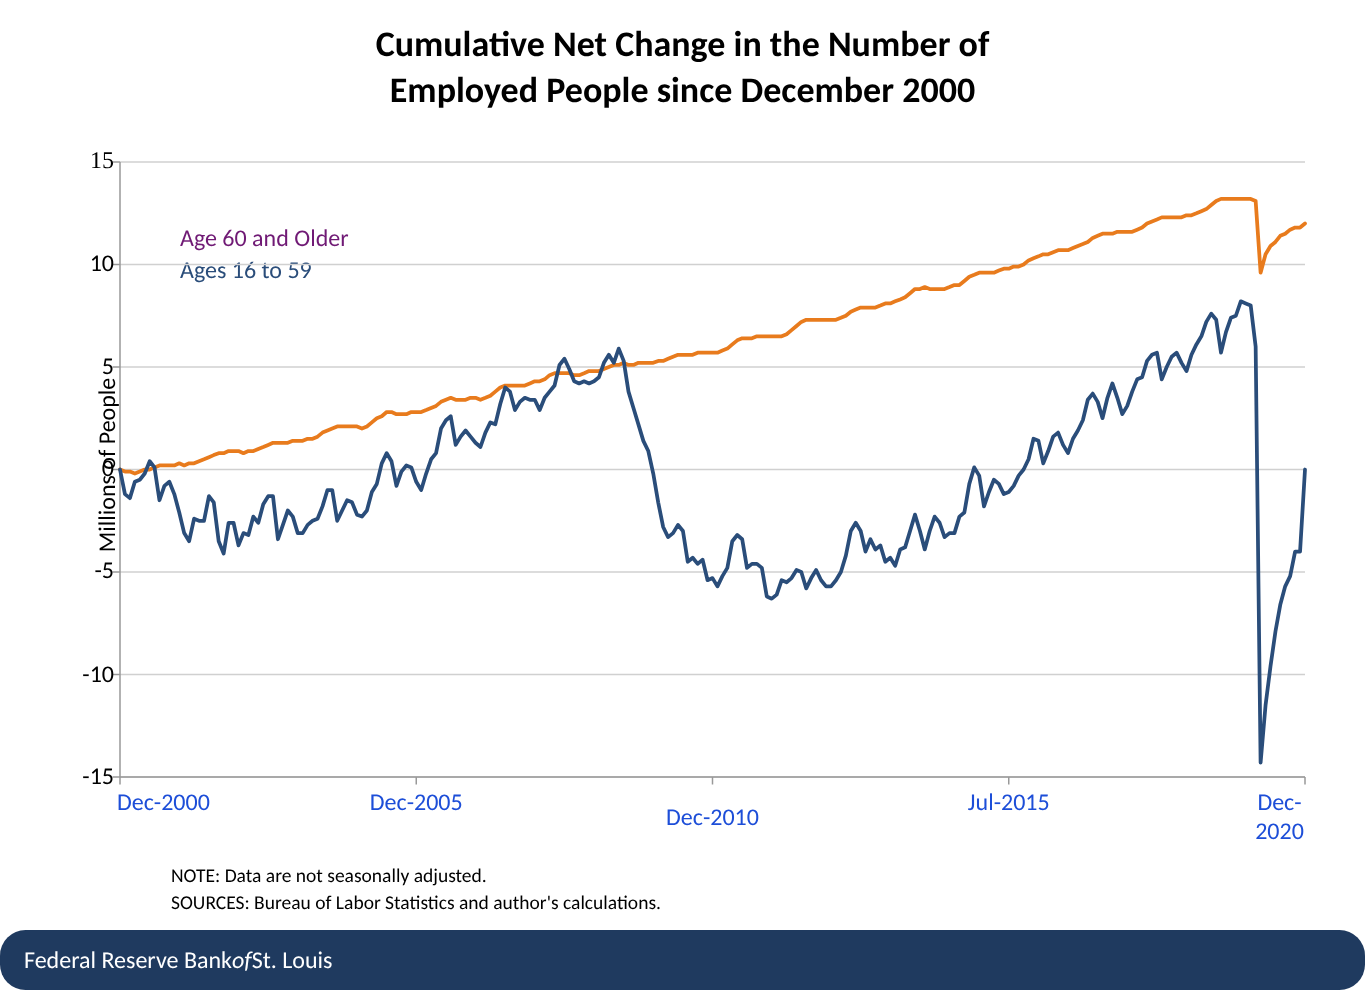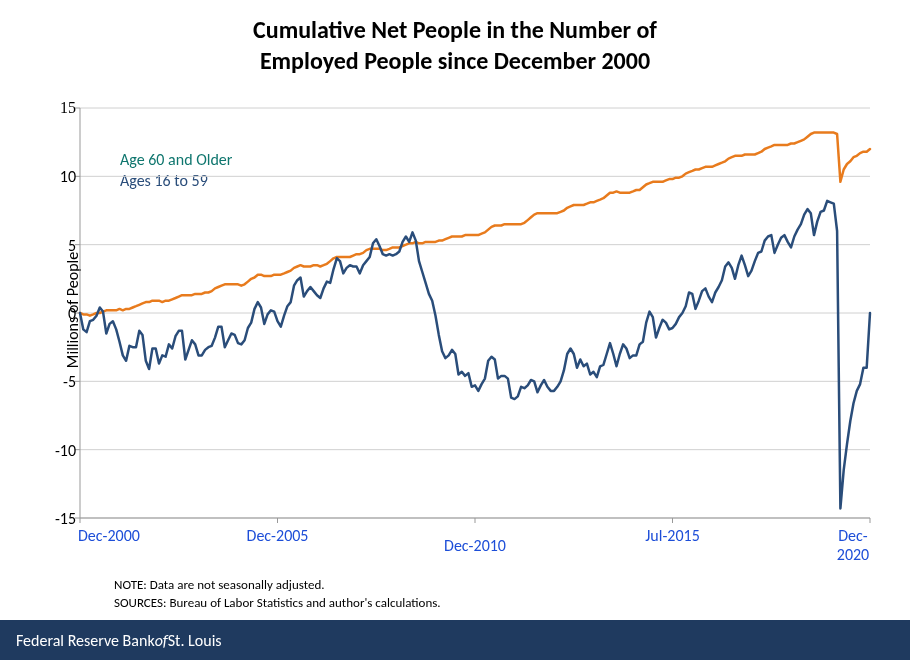--- a/index.html
+++ b/index.html
@@ -4,39 +4,39 @@
 <style>
   * { margin: 0; padding: 0; box-sizing: border-box; }
   body { width: 910px; height: 660px; font-family: Calibri, Arial, sans-serif; background: #fff; position: relative; }
   .chart-container { position: relative; width: 910px; height: 620px; }
   .title { text-align: center; font-size: 24px; font-weight: bold; color: #000; padding-top: 14px; line-height: 1.3; }
   .plot-area { position: absolute; left: 80px; top: 108px; width: 790px; height: 410px; }
   .y-axis-label { position: absolute; left: 14px; top: 310px; transform: translateY(-50%) rotate(-90deg); transform-origin: center; font-size: 16px; color: #000; }
   .y-tick { position: absolute; left: 46px; width: 30px; text-align: right; font-size: 16px; color: #000; transform: translateY(-50%); }
   .x-tick { position: absolute; font-size: 16px; color: #1d4ed8; text-align: center; transform: translateX(-50%); }
   .legend { position: absolute; left: 120px; top: 150px; font-size: 16px; line-height: 1.3; }
-  .legend-orange { color: #0f766e; text-align: center; }
+  .legend-orange { color: #701a75; text-align: center; }
   .legend-blue { color: #2a4d7a; }
   .notes { position: absolute; left: 78px; top: 576px; font-size: 13px; color: #000; line-height: 1.35; margin-left: 36px; }
-  .footer { position: absolute; left: 0; bottom: 0; width: 910px; height: 40px; background: #1f3a5f; color: #fff; font-size: 16px; padding-left: 16px; display: flex; align-items: center; }
+  .footer { position: absolute; left: 0; bottom: 0; width: 910px; height: 40px; background: #1f3a5f; color: #fff; font-size: 16px; padding-left: 16px; display: flex; align-items: center; border-radius: 17px; }
   .footer em { font-style: italic; font-weight: normal; }
   svg { overflow: visible; }
   .gridline { stroke: #d0d0d0; stroke-width: 1; }
   .axisline { stroke: #999; stroke-width: 1; }
   .tickmark { stroke: #999; stroke-width: 1; }
   .series-orange { fill: none; stroke: #e87b1d; stroke-width: 2.5; stroke-linejoin: round; stroke-linecap: round; }
   .series-blue { fill: none; stroke: #2a4d7a; stroke-width: 2.5; stroke-linejoin: round; stroke-linecap: round; }
 </style>
 </head>
 <body>
 
 <div class="chart-container">
 
   <div class="title">
-    <span>Cumulative Net People in the Number of</span><br>
+    <span>Cumulative Net Change in the Number of</span><br>
     <span>Employed People since December 2000</span>
   </div>
 
   <div class="y-axis-label">Millions of People</div>
 
   <div class="legend">
     <div class="legend-orange">Age 60 and Older</div>
     <div class="legend-blue">Ages 16 to 59</div>
   </div>
 

